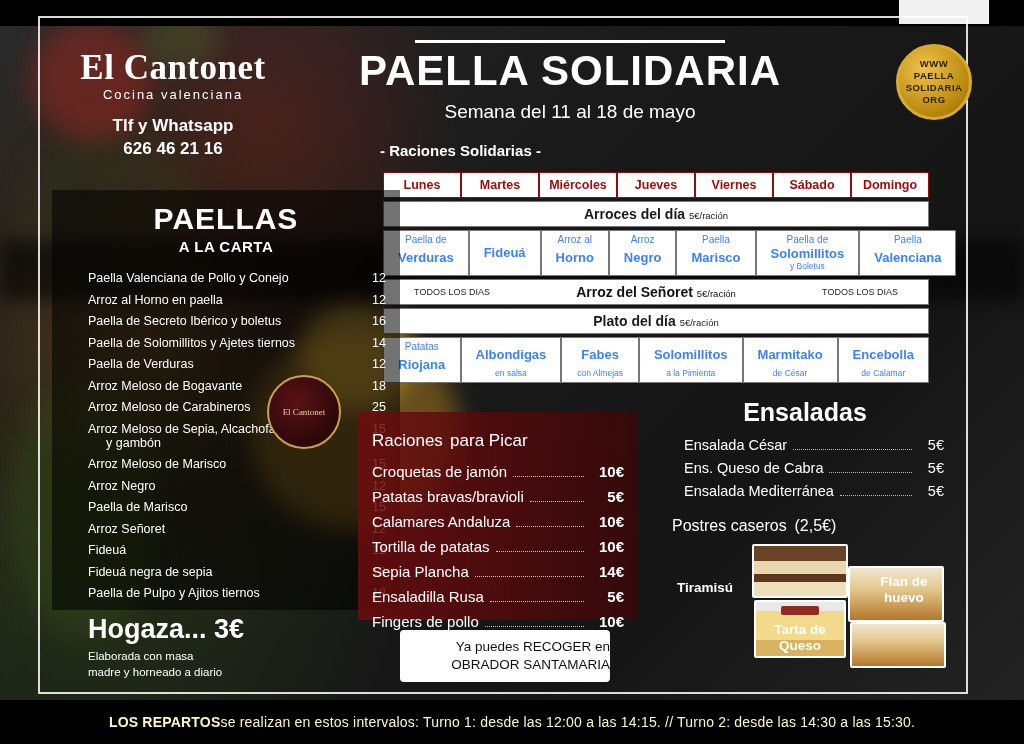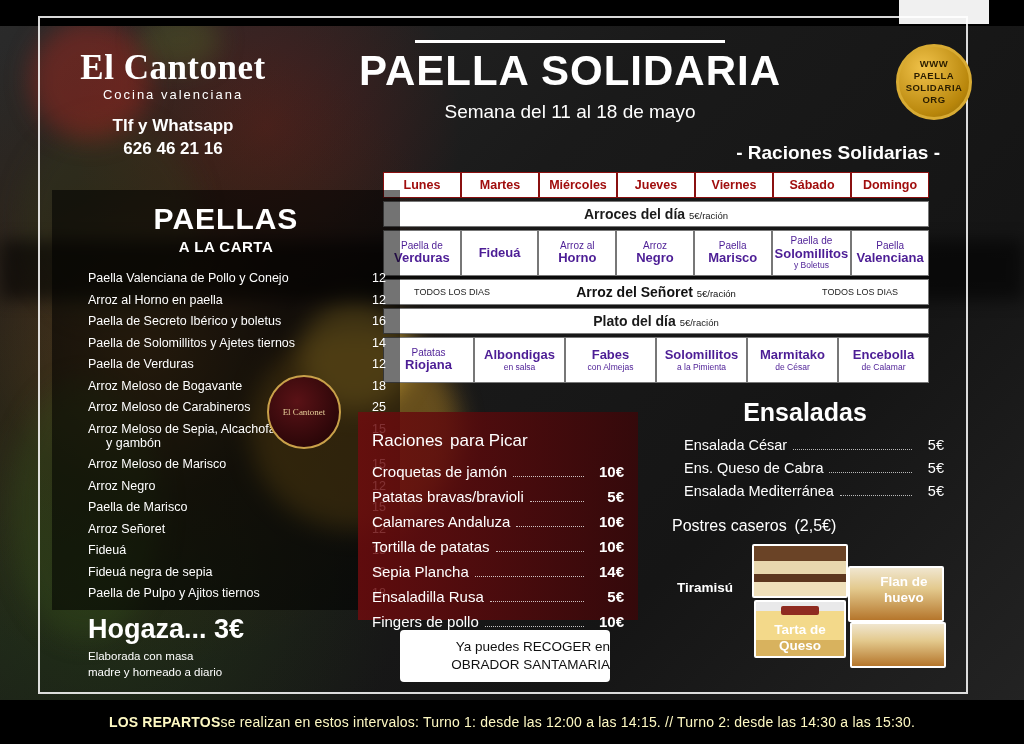--- a/index.html
+++ b/index.html
@@ -51,34 +51,34 @@
 
   .stamp {
     position:absolute; right:52px; top:44px; width:76px; height:76px; border-radius:50%;
     background:radial-gradient(circle at 35% 30%, #f0c24a, #b8860b 70%, #8a6508 100%);
     border:3px solid #d8ab33; color:#2a1d00; text-align:center;
     display:flex; flex-direction:column; justify-content:center; align-items:center;
     font-weight:bold; font-size:9.5px; line-height:1.25; letter-spacing:0.5px;
   }
 
   
-  .rs-title { position:absolute; left:380px; top:142px; width:560px; text-align:right; color:#fff; font-size:19px; font-weight:bold; }
+  .rs-title { position:absolute; left:380px; top:142px; width:560px; text-align:left; color:#fff; font-size:15px; font-weight:bold; }
   .rs-table { position:absolute; left:383px; top:172px; width:546px; }
   .rs-days { display:flex; }
   .rs-days .cell {
     flex:1; border:1px solid #8a1010; background:#fff; color:#a00d0d;
     font-size:12.5px; font-weight:bold; text-align:center; padding:5px 0;
   }
   .rowband { background:#fff; border:1px solid #777; text-align:center; padding:4px 0; font-size:14px; font-weight:bold; color:#1a1a1a; margin-top:3px; }
   .rowband .small { font-size:9.5px; font-weight:normal; }
   .rs-items { display:flex; margin-top:3px; }
   .rs-items .cell {
     flex:1; background:#fff; border:1px solid #777; min-height:46px;
-    display:flex; flex-direction:column; justify-content:center; align-items:center;
-    text-align:center; color:#4c1d95; padding:3px 2px; line-height:1.12;
+    display:flex; flex-direction:column; justify-content:space-between; align-items:center;
+    text-align:center; color:#3b82f6; padding:3px 14px; line-height:1.12;
   }
   .rs-items .cell .l1 { font-size:10px; }
   .rs-items .cell .big { font-size:13px; font-weight:bold; }
   .rs-items .cell .l3 { font-size:8.5px; }
   .senoret { display:flex; background:#fff; border:1px solid #777; margin-top:3px; align-items:center; padding:4px 0; }
   .senoret .side { flex:1; text-align:center; font-size:9px; color:#222; }
   .senoret .mid { flex:2; text-align:center; font-size:14px; font-weight:bold; color:#111; }
   .senoret .mid .small { font-size:9.5px; font-weight:normal; }
 
   

